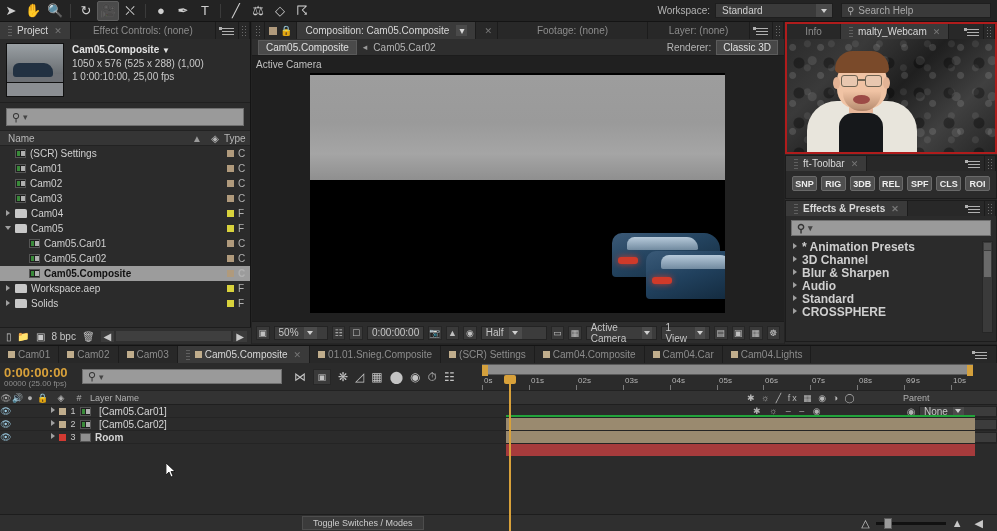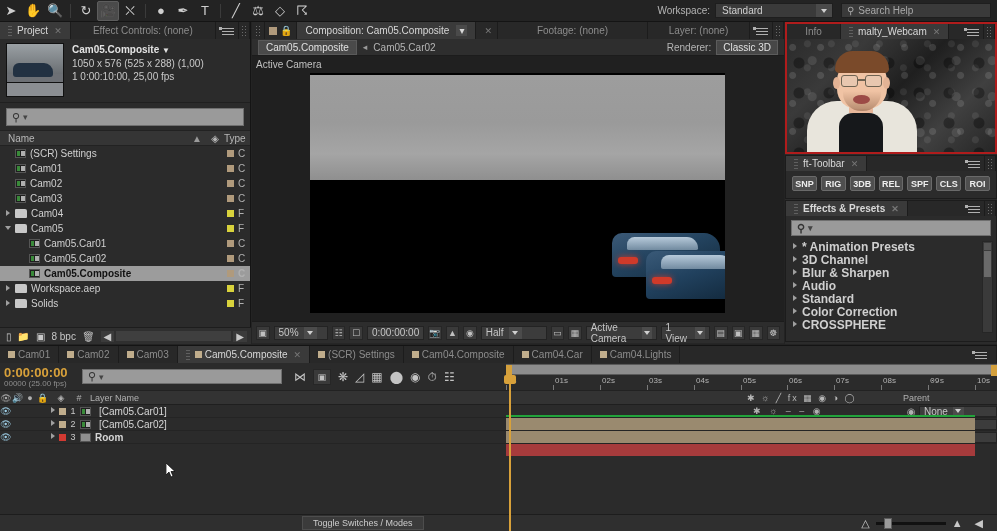--- a/index.html
+++ b/index.html
@@ -160,21 +160,21 @@
   #tc-sub { color:#8d8d8d; font-size:8px; padding-left:4px; }
   #tl-search { width:200px; height:15px; background:#9a9a9a; border:1px solid #6f6f6f;
                display:flex; align-items:center; padding-left:5px; gap:3px; margin-left:8px;}
   #tl-switches { display:flex; align-items:center; gap:7px; margin-left:12px; color:#c4c4c4; font-size:12px;}
   #tl-colhead { height:15px; background:#333; border-top:1px solid #222; border-bottom:1px solid #1f1f1f;
                 display:flex; align-items:center; font-size:9px; color:#b0b0b0;}
   .lrow { height:13px; display:flex; align-items:center; font-size:10px; color:#d6d6d6; border-bottom:1px solid #242424;}
   .eye { width:11px; text-align:center; color:#9fd0e8; font-size:9px;}
   .numcol { width:14px; text-align:center; color:#c8c8c8; font-size:9px;}
   .lname { flex:1; white-space:nowrap; overflow:hidden; display:flex; align-items:center; gap:4px;}
-  #ruler { position:absolute; left:506px; top:0; width:491px; height:27px; }
+  #ruler { position:absolute; left:482px; top:0; width:491px; height:27px; }
   #workbar { position:absolute; left:0; top:1px; width:491px; height:11px; background:#8d8d8d; border:1px solid #5a5a5a;}
   .wbhandle { position:absolute; top:0; width:6px; height:11px; background:#d4a03c;}
   .tick-lbl { position:absolute; top:13px; font-size:8px; color:#b4b4b4;}
   .tick-m { position:absolute; top:22px; width:1px; height:5px; background:#7a7a7a;}
   #cti { position:absolute; left:504px; top:12px; width:12px; height:13px; z-index:5;}
   #cti-head { width:12px; height:9px; background:#d8a13a; border-radius:2px;}
   #cti-line { position:absolute; left:5px; top:9px; width:2px; height:150px; background:#d8a13a;}
   .bar { position:absolute; left:506px; width:469px; height:12px; }
   #tl-scroll { position:absolute; left:0; bottom:0; width:997px; height:17px; background:#2f2f2f; border-top:1px solid #1d1d1d;
                display:flex; align-items:center;}
@@ -574,24 +574,20 @@
           <div class="ef-row">
             <span class="tw closed"></span>
             <span>Audio</span>
           </div>
           <div class="ef-row">
             <span class="tw closed"></span>
             <span>Standard</span>
           </div>
           <div class="ef-row">
             <span class="tw closed"></span>
-            <span>Color Correction</span>
-          </div>
-          <div class="ef-row">
-            <span class="tw closed"></span>
             <span>CROSSPHERE</span>
           </div>
         </div>
       <div id="ef-scroll">
         <div style="height:7px;background:#555;margin:1px;"></div>
         <div style="height:26px;background:#6a6a6a;margin:1px;"></div>
       </div>
     </div>
   </div>
 
@@ -607,20 +603,24 @@
         </div>
         <div class="tab">
           <span class="swatch" style="background:#c0ad8c"></span>
           <span>Cam03</span>
         </div>
         <div class="tab active">
           <span class="grip"></span>
           <span class="swatch" style="background:#c0ad8c"></span>
           <span>Cam05.Composite</span>
           <span class="x">✕</span>
+        </div>
+        <div class="tab">
+          <span class="swatch" style="background:#c0ad8c"></span>
+          <span>01.01.Snieg.Composite</span>
         </div>
         <div class="tab">
           <span class="swatch" style="background:#c0ad8c"></span>
           <span>(SCR) Settings</span>
         </div>
         <div class="tab">
           <span class="swatch" style="background:#c0ad8c"></span>
           <span>Cam04.Composite</span>
         </div>
         <div class="tab">

